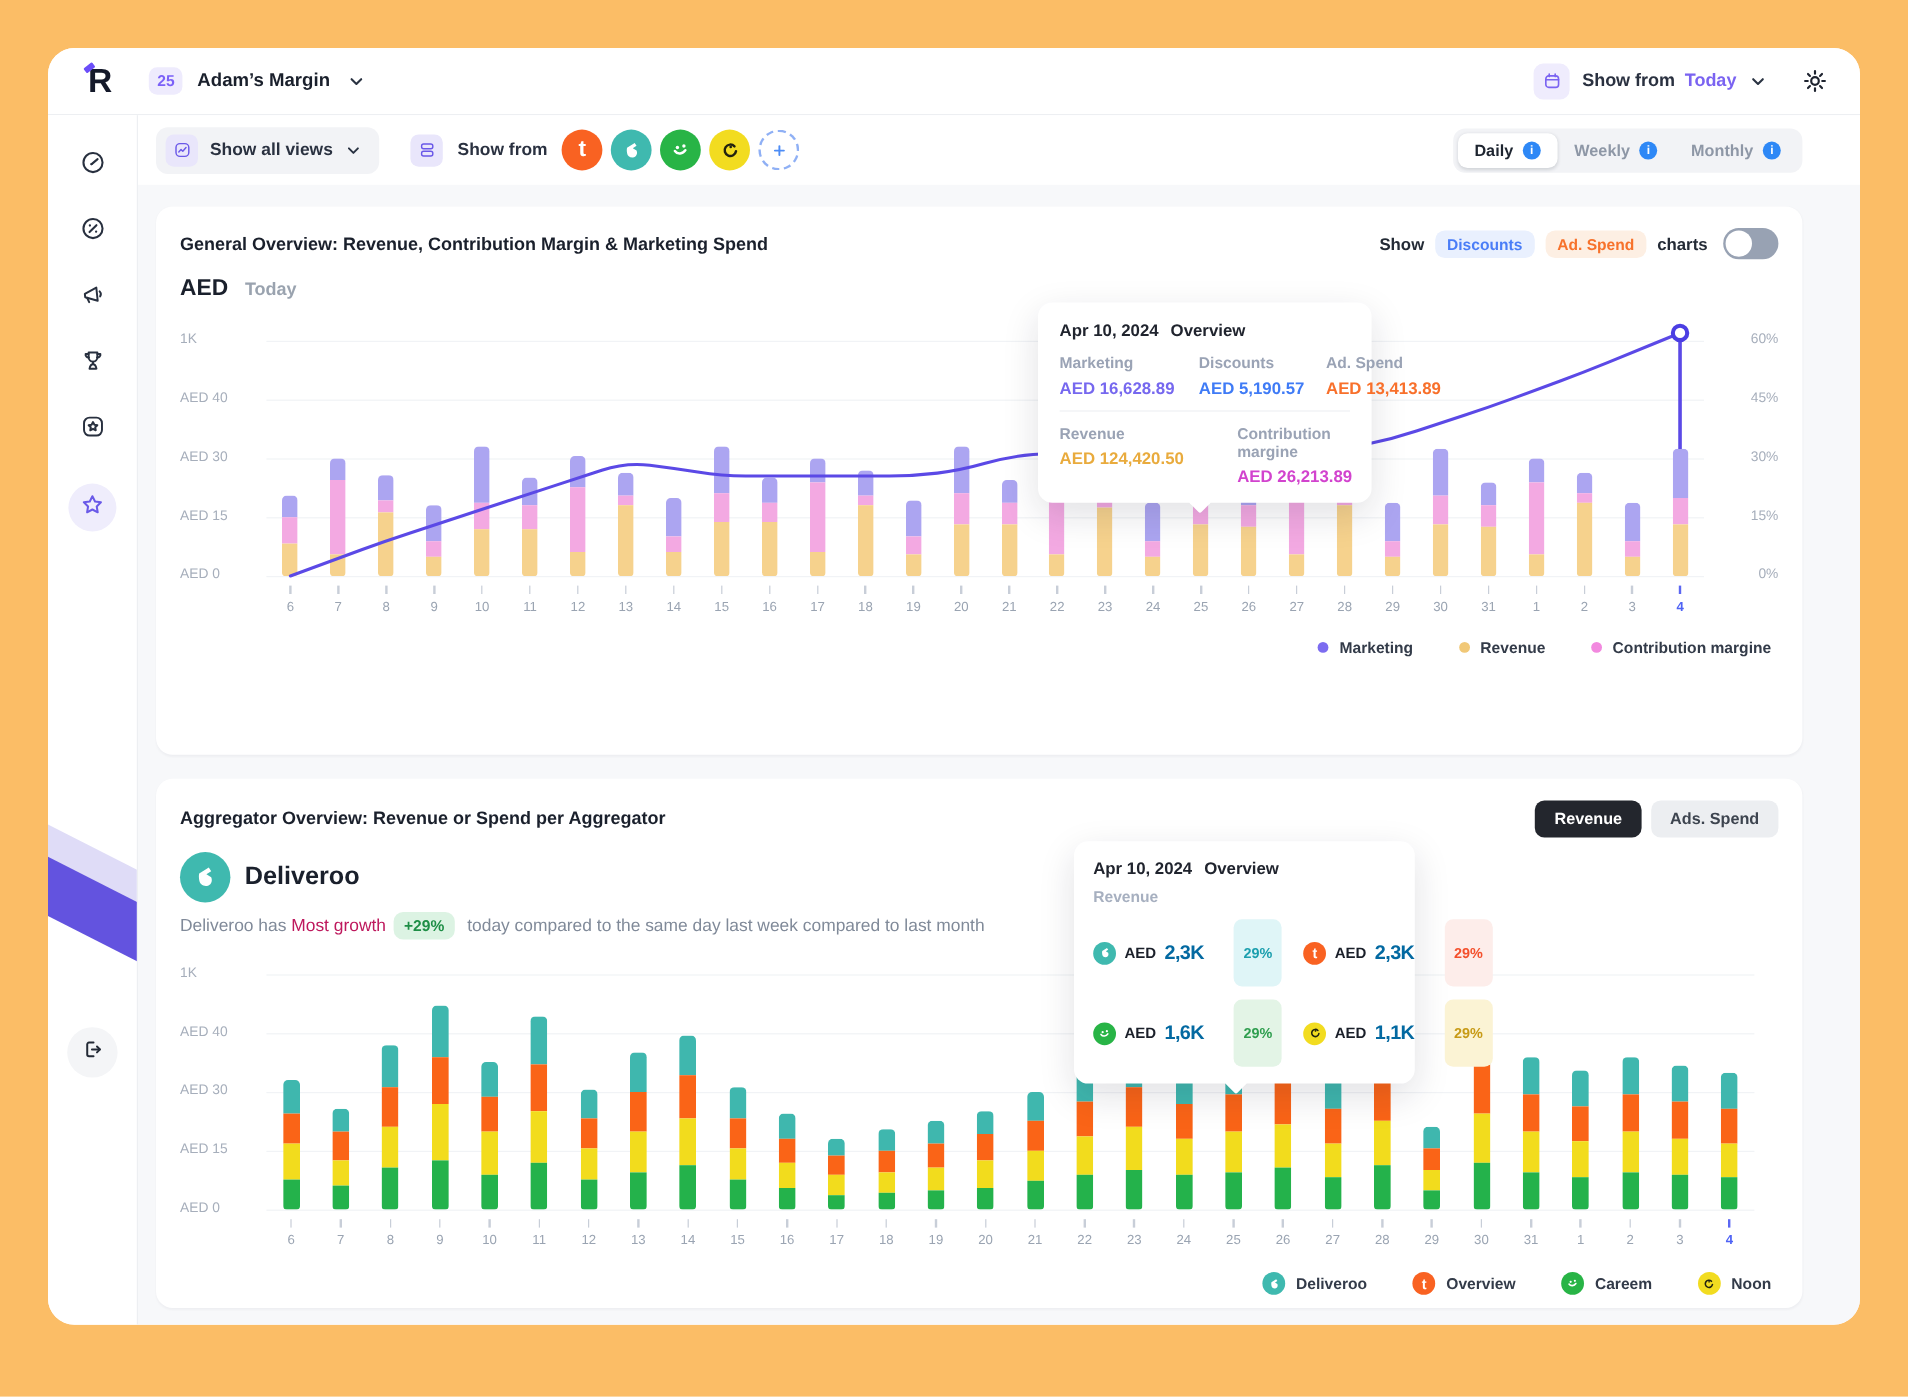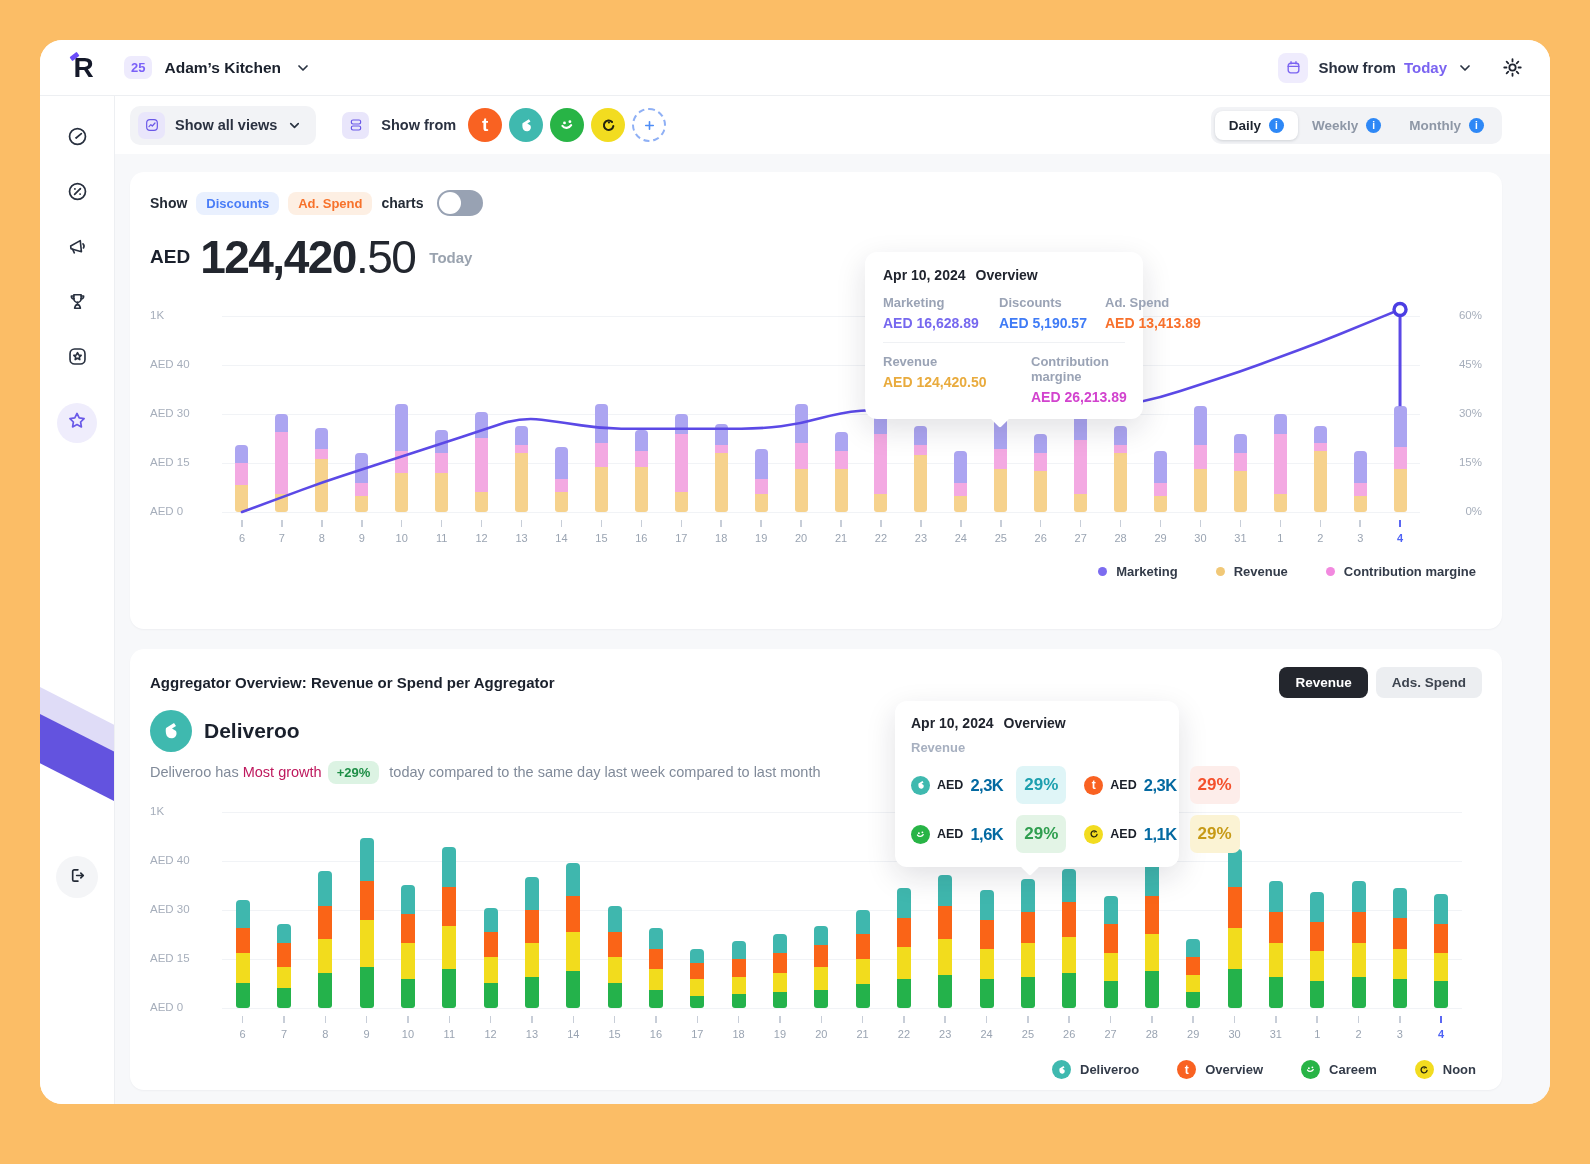--- a/index.html
+++ b/index.html
@@ -117,21 +117,21 @@
   .tt-col .tt-label { font-size:13px; color:#9AA3B5; font-weight:600; }
   .tt-col .tt-value { font-size:14px; font-weight:700; margin-top:5px; white-space:nowrap; }
   .tt-div { height:1px; background:#EFF1F4; margin:11px 0; }
   .caret { position:absolute; bottom:-6px; width:14px; height:14px; background:#fff; transform:rotate(45deg); border-radius:2px; }
   .tt-metric { font-size:13px; color:#A7B0C0; font-weight:600; margin-top:9px; }
   .tt-entries { display:grid; grid-template-columns:1fr 1fr; gap:11px 18px; margin-top:11px; }
   .tt-entry { display:flex; align-items:center; gap:7px; }
   .mini-av { width:19px; height:19px; border-radius:50%; display:flex; align-items:center; justify-content:center; flex:0 0 19px; }
   .tt-cur { font-size:12.5px; font-weight:800; color:#1A1F29; }
   .tt-val { font-size:16.5px; font-weight:700; color:#0369a1; letter-spacing:-0.5px; }
-  .tt-pill { font-size:17px; font-weight:700; padding:9px 8px; border-radius:7px; margin-left:6px; }
+  .tt-pill { font-size:12px; font-weight:700; padding:21px 8px; border-radius:7px; margin-left:18px; }
   .pill-del { background:#DFF5F7; color:#1C9FAE; }
   .pill-tal { background:#FDEDEA; color:#F4502C; }
   .pill-car { background:#E3F4E6; color:#2F9E4F; }
   .pill-noo { background:#FBF3D4; color:#C79A16; }
 
   
   .btn-row { display:flex; gap:8px; }
   .btn-dark { background:#23262D; color:#fff; border:none; border-radius:8px; padding:8px 16px; font-size:13.5px; font-weight:600; font-family:inherit; cursor:pointer; }
   .btn-light { background:#ECEEF1; color:#3D444F; border:none; border-radius:8px; padding:8px 16px; font-size:13.5px; font-weight:600; font-family:inherit; cursor:pointer; }
   .agg-row { display:flex; align-items:center; gap:12px; margin-top:12px; }
@@ -148,21 +148,21 @@
 <div class="page">
   <div class="app">
 
     <header class="topbar">
       <div class="tb-left">
         <div class="logo">
           <span class="logo-notch"></span>
           <span class="logo-r">R</span>
         </div>
         <span class="count-badge">25</span>
-        <span class="workspace">Adam’s Kitchen</span>
+        <span class="workspace">Adam’s Margin</span>
         <span class="chev">
           <svg width="16" height="16" viewBox="0 0 24 24" fill="none" stroke="currentColor" stroke-width="2.6" stroke-linecap="round" stroke-linejoin="round">
               <path d="M6 9l6 6 6-6"></path>
             </svg>
         </span>
       </div>
       <div class="tb-right">
         <span class="cal-box">
           <svg width="17" height="17" viewBox="0 0 24 24" fill="none" stroke="#7A63F1" stroke-width="1.9" stroke-linecap="round">
               <rect x="4.5" y="6" width="15" height="13.5" rx="3.5"></rect>
@@ -322,33 +322,33 @@
               <span>Monthly</span>
               <span class="info">i</span>
             </div>
           </div>
         </div>
 
         <div class="content">
 
           <section class="card card1">
             <div class="card-head">
+              <h2 class="card-title">General Overview: Revenue, Contribution Margin &amp; Marketing Spend</h2>
               <div class="show-controls">
                 <span>Show</span>
                 <span class="pill-blue">Discounts</span>
                 <span class="pill-orange">Ad. Spend</span>
                 <span>charts</span>
                 <span class="toggle">
                     <span class="knob"></span>
                   </span>
               </div>
             </div>
             <div class="number-row">
               <span class="cur">AED</span>
-              <span class="amount"><span>124,420</span><span class="amount-frac">.50</span></span>
               <span class="period">Today</span>
             </div>
 
             <div class="chart" data-chart="0">
               <div class="plot">
                 <div class="grid">
                     <div class="gridline" style="top: 0px;"></div>
                     <div class="gridline" style="top: 49px;"></div>
                     <div class="gridline" style="top: 98px;"></div>
                     <div class="gridline" style="top: 147px;"></div>

